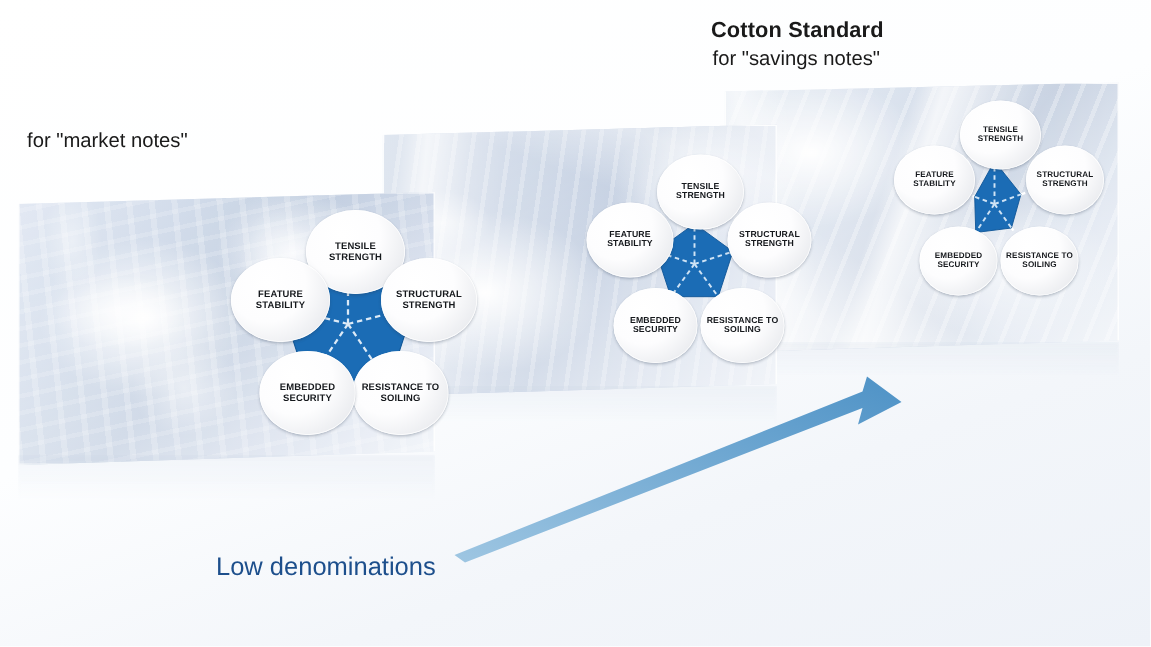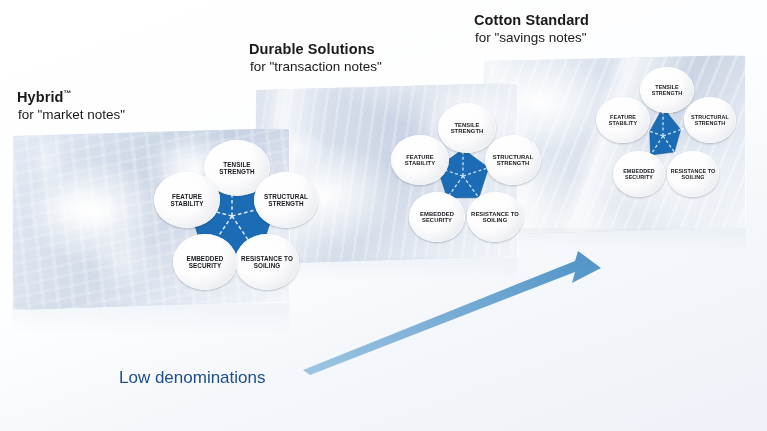--- a/index.html
+++ b/index.html
@@ -217,29 +217,20 @@
     </div>
   </div>
 
   <div class="title" style="left:474px;top:8px;">
     <div class="t1">
       <span>Cotton Standard</span><sup></sup>
     </div>
     <div class="t2">for "savings notes"</div>
   </div>
 
-  <div class="title" style="left:249px;top:37px;">
-    <div class="t1">
-      <span>Durable Solutions</span><sup></sup>
-    </div>
-    <div class="t2">for "transaction notes"</div>
-  </div>
 
   <div class="title" style="left:17px;top:85px;">
-    <div class="t1">
-      <span>Hybrid</span><sup>™</sup>
-    </div>
     <div class="t2">for "market notes"</div>
   </div>
 
-  <div class="denom low" style="left:119px;top:368px;">Low denominations</div>
+  <div class="denom low" style="left:144px;top:368px;">Low denominations</div>
 
 </div>
 
 </body></html>

